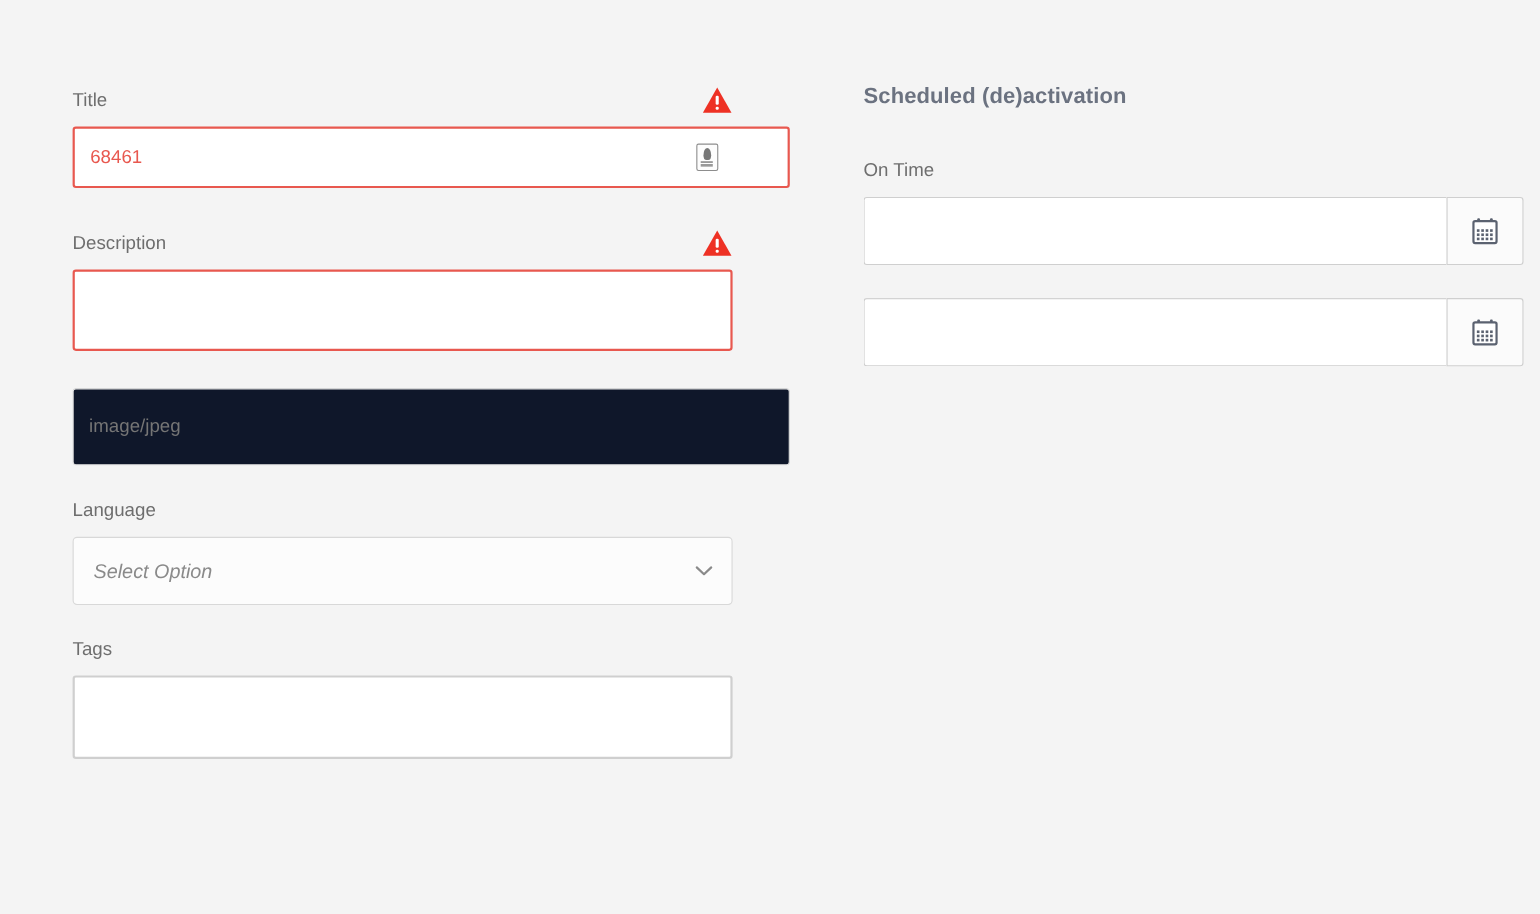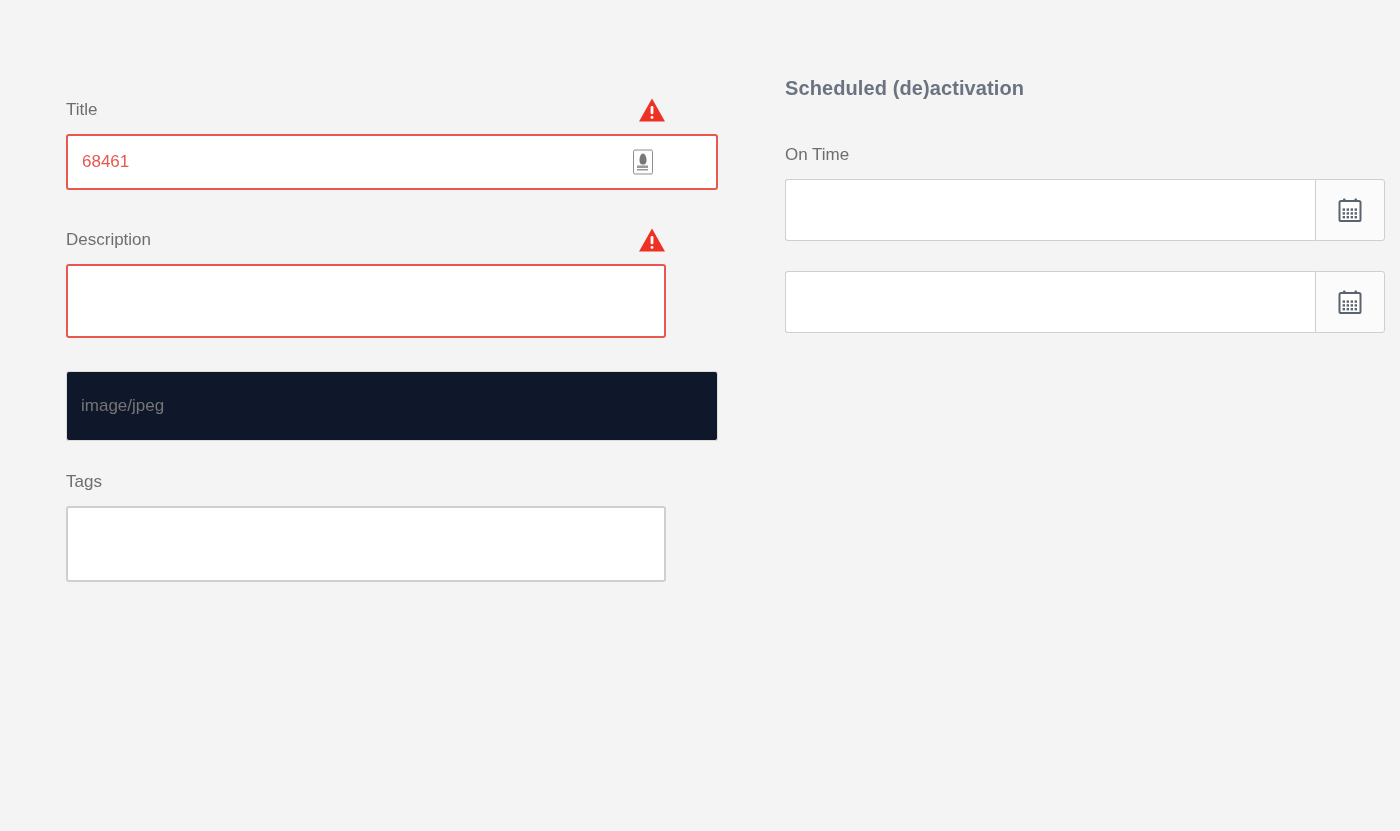--- a/index.html
+++ b/index.html
@@ -48,21 +48,20 @@
     margin-bottom: 0;
     position: relative;
   }
 
   .field-label-row {
     display: flex;
     align-items: center;
     justify-content: space-between;
     height: 26px;
     margin-bottom: 11px;
-    margin-top: 19px;
   }
 
   .field-label {
     font-size: 17px;
     color: #6e6e6e;
     line-height: 1.2;
     white-space: nowrap;
   }
 
   
@@ -266,20 +265,31 @@
           <rect x="12.6" y="19" width="2.8" height="2.8" rx="1.2" fill="#ffffff"></rect>
         </svg>
       </div>
       <textarea class="input-base textarea-input input-error" placeholder="" style=""></textarea>
     </div>
 
     <div class="field gap-type">
       <input class="input-base text-input input-disabled" type="text" disabled="" placeholder="image/jpeg" style="">
     </div>
 
+    <div class="field gap-lang">
+      <div class="field-label-row">
+        <span class="field-label">Language</span>
+      </div>
+      <div class="select-wrap">
+        <div class="select-box">Select Option</div>
+        <svg class="chevron" viewBox="0 0 16 10">
+          <path d="M1.4 1.8 L8 8 L14.6 1.8" fill="none" stroke="#8a8a8a" stroke-width="2" stroke-linecap="round" stroke-linejoin="round"></path>
+        </svg>
+      </div>
+    </div>
 
     <div class="field">
       <div class="field-label-row">
         <span class="field-label">Tags</span>
       </div>
       <textarea class="input-base tags-input" placeholder="" style=""></textarea>
     </div>
 
   </div>
 

